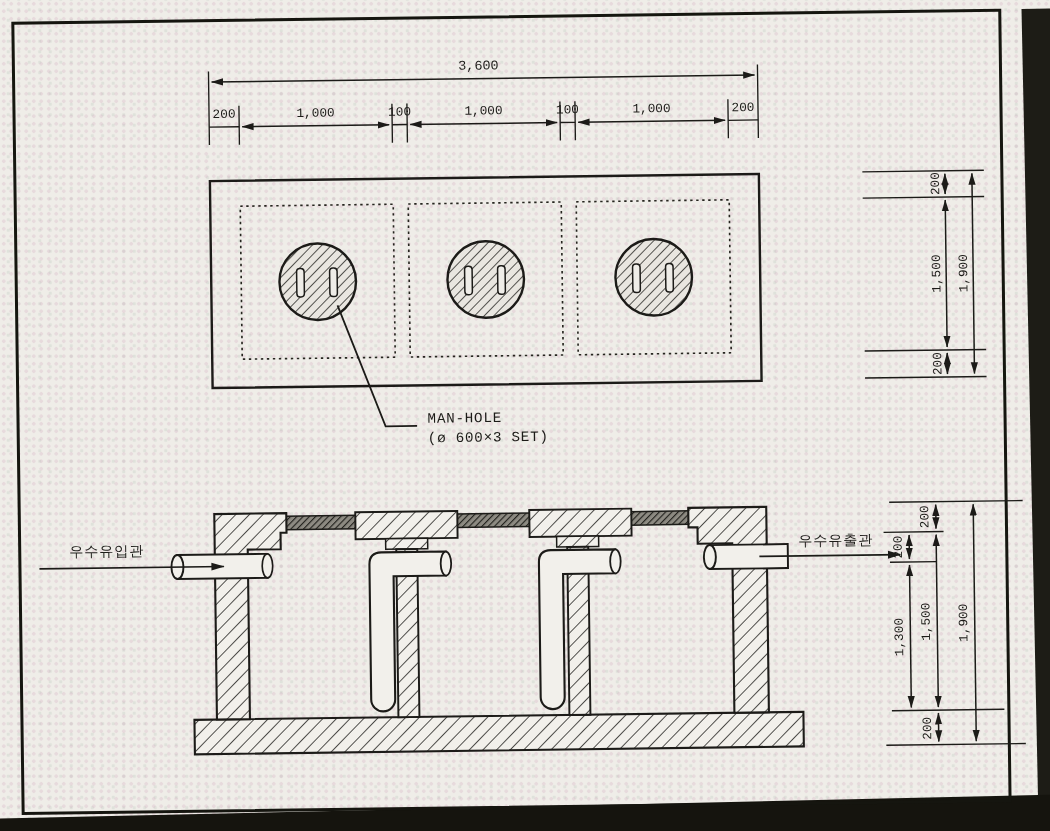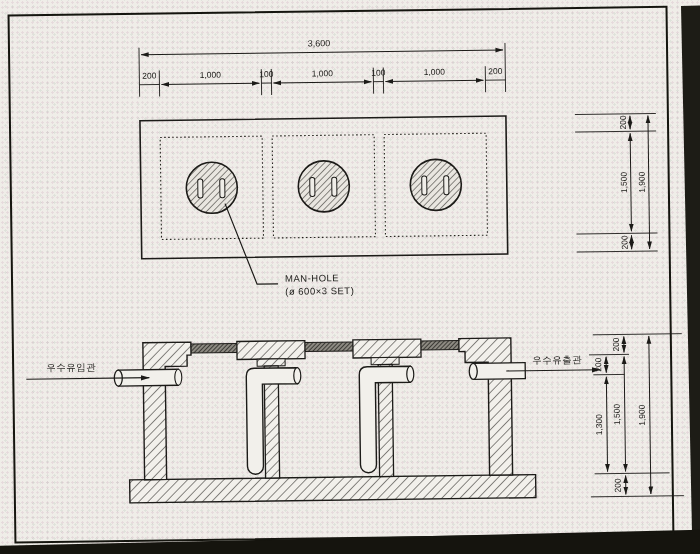--- a/index.html
+++ b/index.html
@@ -4,21 +4,21 @@
 <style>
   html,body{margin:0;padding:0;background:#101010;}
   .canvas{
     position:relative;width:700px;height:554px;overflow:hidden;
     background-color:#efede8;
     background-image:
       radial-gradient(rgba(197,140,172,.20) 1px, transparent 1.3px),
       radial-gradient(rgba(140,168,150,.16) 1px, transparent 1.3px);
     background-size:5px 5px,7px 7px;
     background-position:0 0,2px 3px;
-    font-family:Liberation Sans, sans-serif;
+    font-family:Liberation Mono, monospace;
   }
   .tilt{position:absolute;inset:0;transform:rotate(-0.75deg);}
   .frame{
     position:absolute;left:11px;top:10px;width:656px;height:525px;
     border:2.5px solid #15150f;
   }
   .edge-right{
     position:absolute;left:681px;top:6px;width:34px;height:620px;
     background:#1d1c16;transform:rotate(-1.2deg);transform-origin:top left;
   }

